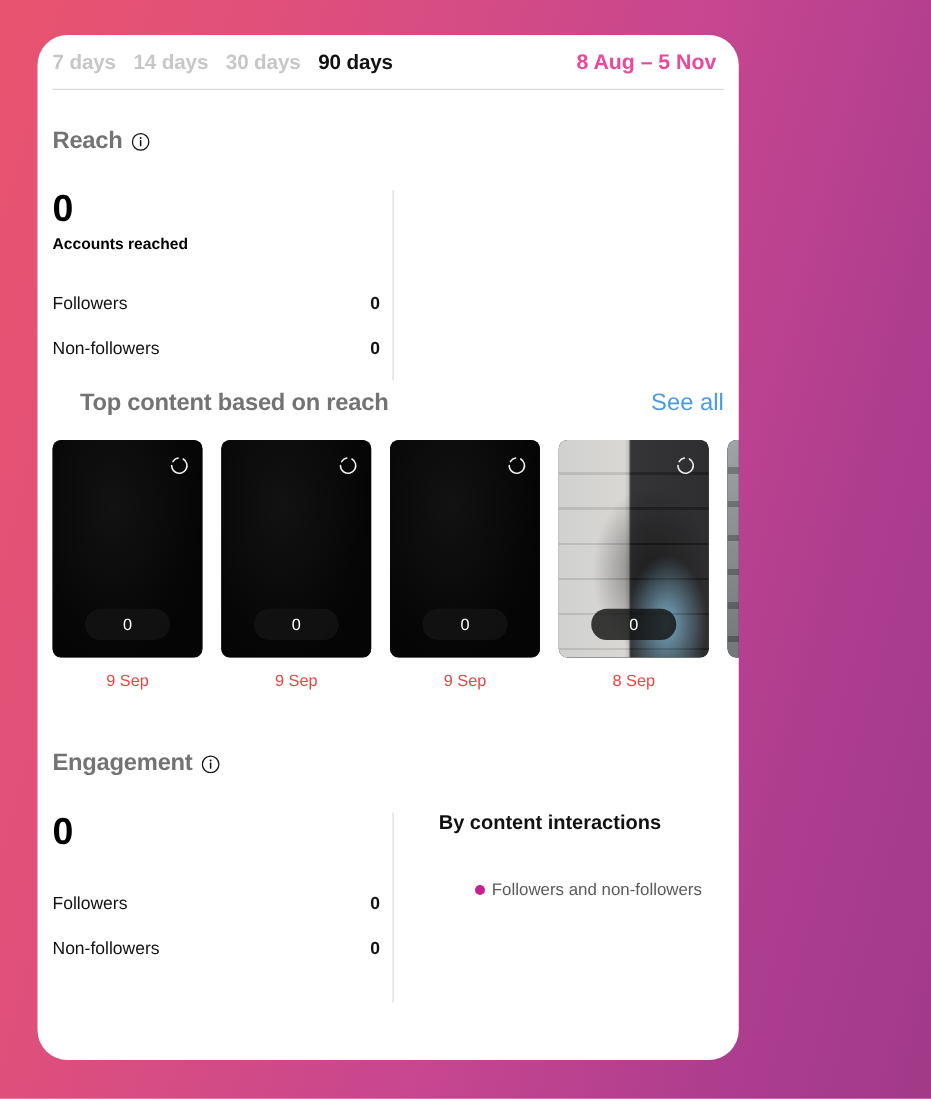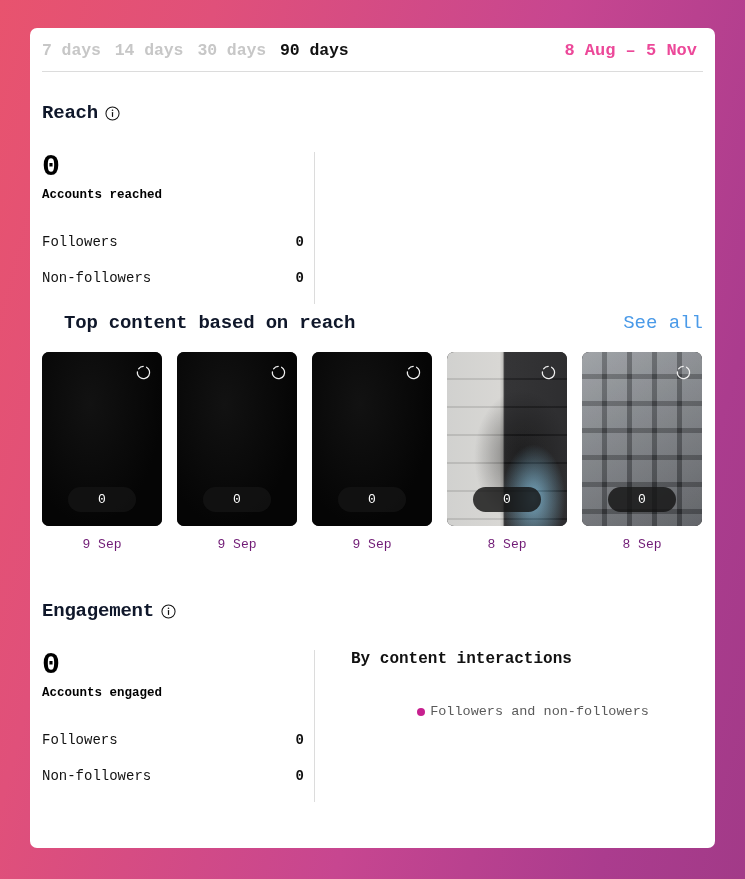--- a/index.html
+++ b/index.html
@@ -12,27 +12,26 @@
     overflow: hidden;
     font-family: "Liberation Sans", sans-serif;
     background: linear-gradient(105deg, #e8536e 0%, #e0507a 22%, #c74690 58%, #ab3c8e 85%, #a23a88 100%);
   }
 
   
   .card {
     position: absolute;
     left: 30px;
     top: 28px;
-    width: 685px;
+    width: 561px;
     height: 820px;
     background: #ffffff;
-    border-radius: 7px;
+    border-radius: 24px;
     overflow: hidden;
     box-sizing: border-box;
-    font-family: Liberation Mono, monospace;
   }
 
   
   .tabs-row {
     position: relative;
     height: 44px;
     padding: 0 16px 0 12px;
     display: flex;
     align-items: center;
   }
@@ -72,21 +71,21 @@
 
   
   .section-head {
     display: flex;
     align-items: center;
     gap: 7px;
   }
   .section-title {
     font-size: 19px;
     font-weight: bold;
-    color: #0f172a;
+    color: #737373;
     letter-spacing: -0.2px;
   }
   .info-icon {
     width: 15px;
     height: 15px;
     display: inline-block;
     flex: 0 0 auto;
     cursor: pointer;
   }
 
@@ -183,21 +182,21 @@
     color: #ffffff;
     font-size: 13px;
     display: flex;
     align-items: center;
     justify-content: center;
   }
   .thumb-date {
     margin-top: 11px;
     text-align: center;
     font-size: 13px;
-    color: #701a75;
+    color: #ef4444;
   }
 
   
   .bg-dark {
     background: radial-gradient(ellipse at 40% 30%, #121212 0%, #050505 70%);
   }
   .bg-photo-a {
     background:
       linear-gradient(to right,
         #cfcfcd 0%, #d6d5d2 44%, #bdbcb9 46.5%, #2a2a2c 48%, #232325 100%);
@@ -384,21 +383,20 @@
           <circle cx="8" cy="8" r="7" fill="none" stroke="#111" stroke-width="1.1"></circle>
           <circle cx="8" cy="4.6" r="0.85" fill="#111"></circle>
           <rect x="7.35" y="6.5" width="1.3" height="5.2" rx="0.5" fill="#111"></rect>
         </svg>
       </span>
     </div>
 
     <div class="metric-block" style="margin-top: 28px; height: 152px;">
       <div class="metric-left">
         <div class="big-number">0</div>
-        <div class="big-label">Accounts engaged</div>
 
         <div class="kv-row" style="margin-top: 32px;">
           <span class="kv-key">Followers</span>
           <span class="kv-val">0</span>
         </div>
         <div class="kv-row" style="margin-top: 20px;">
           <span class="kv-key">Non-followers</span>
           <span class="kv-val">0</span>
         </div>
       </div>

